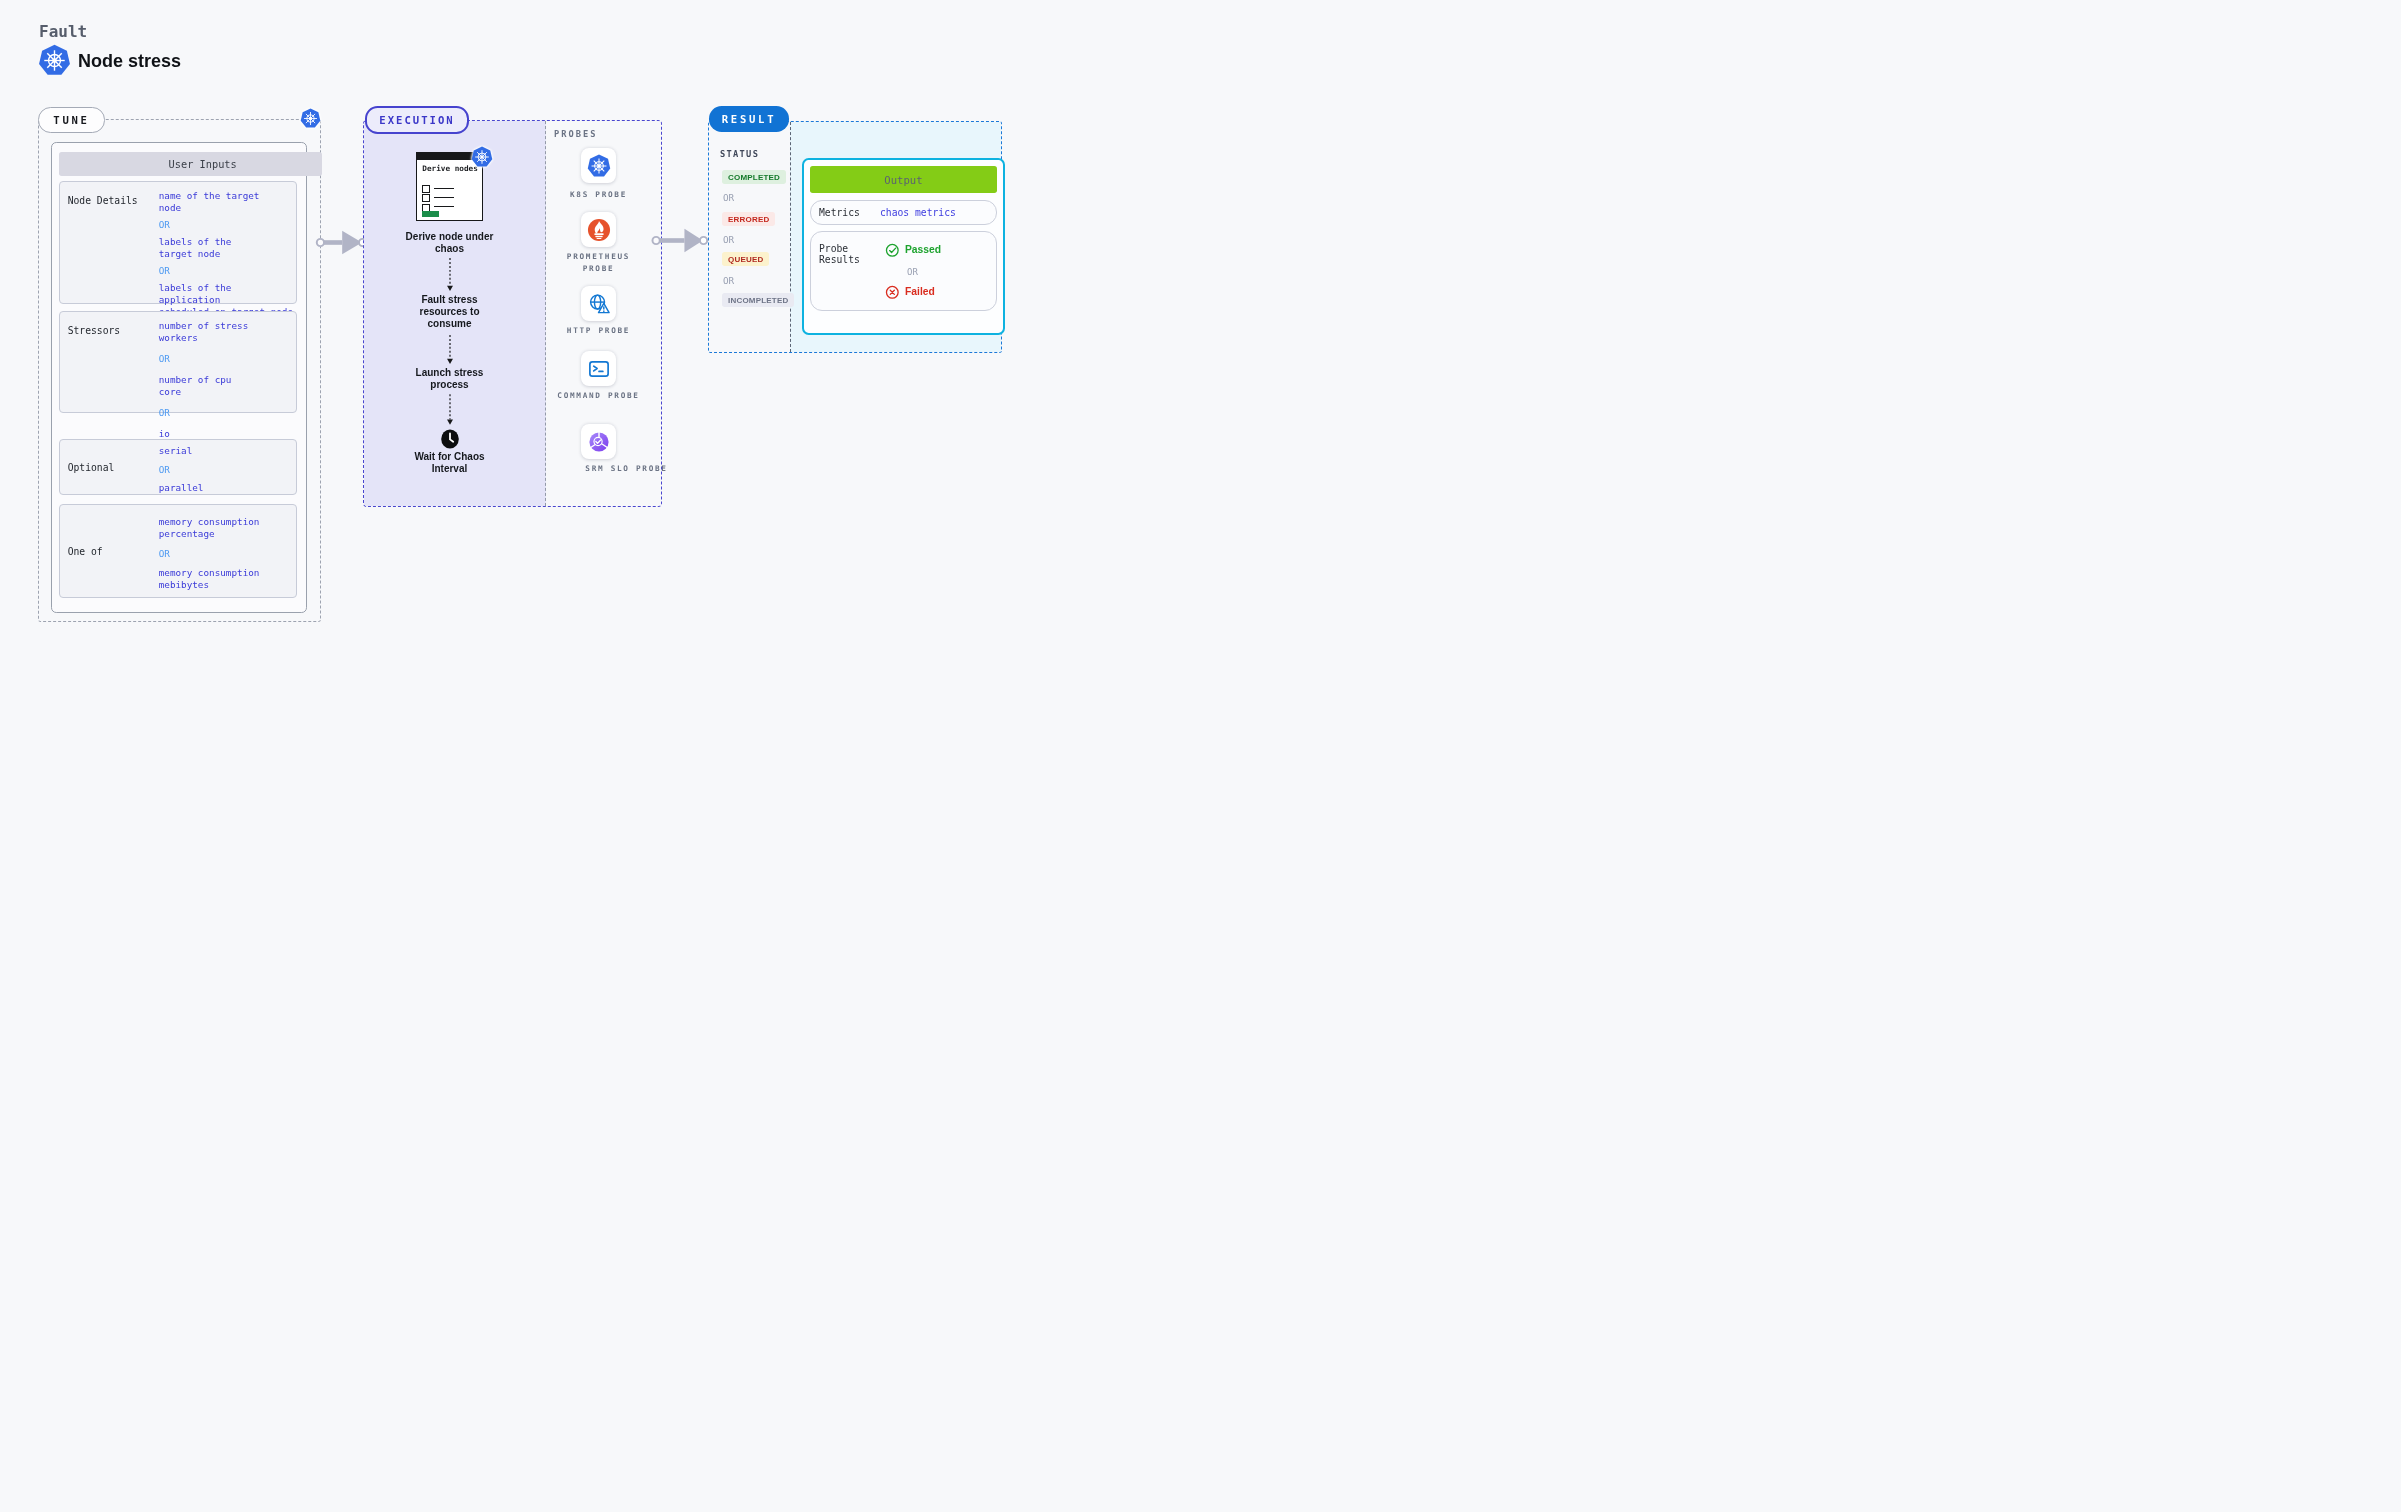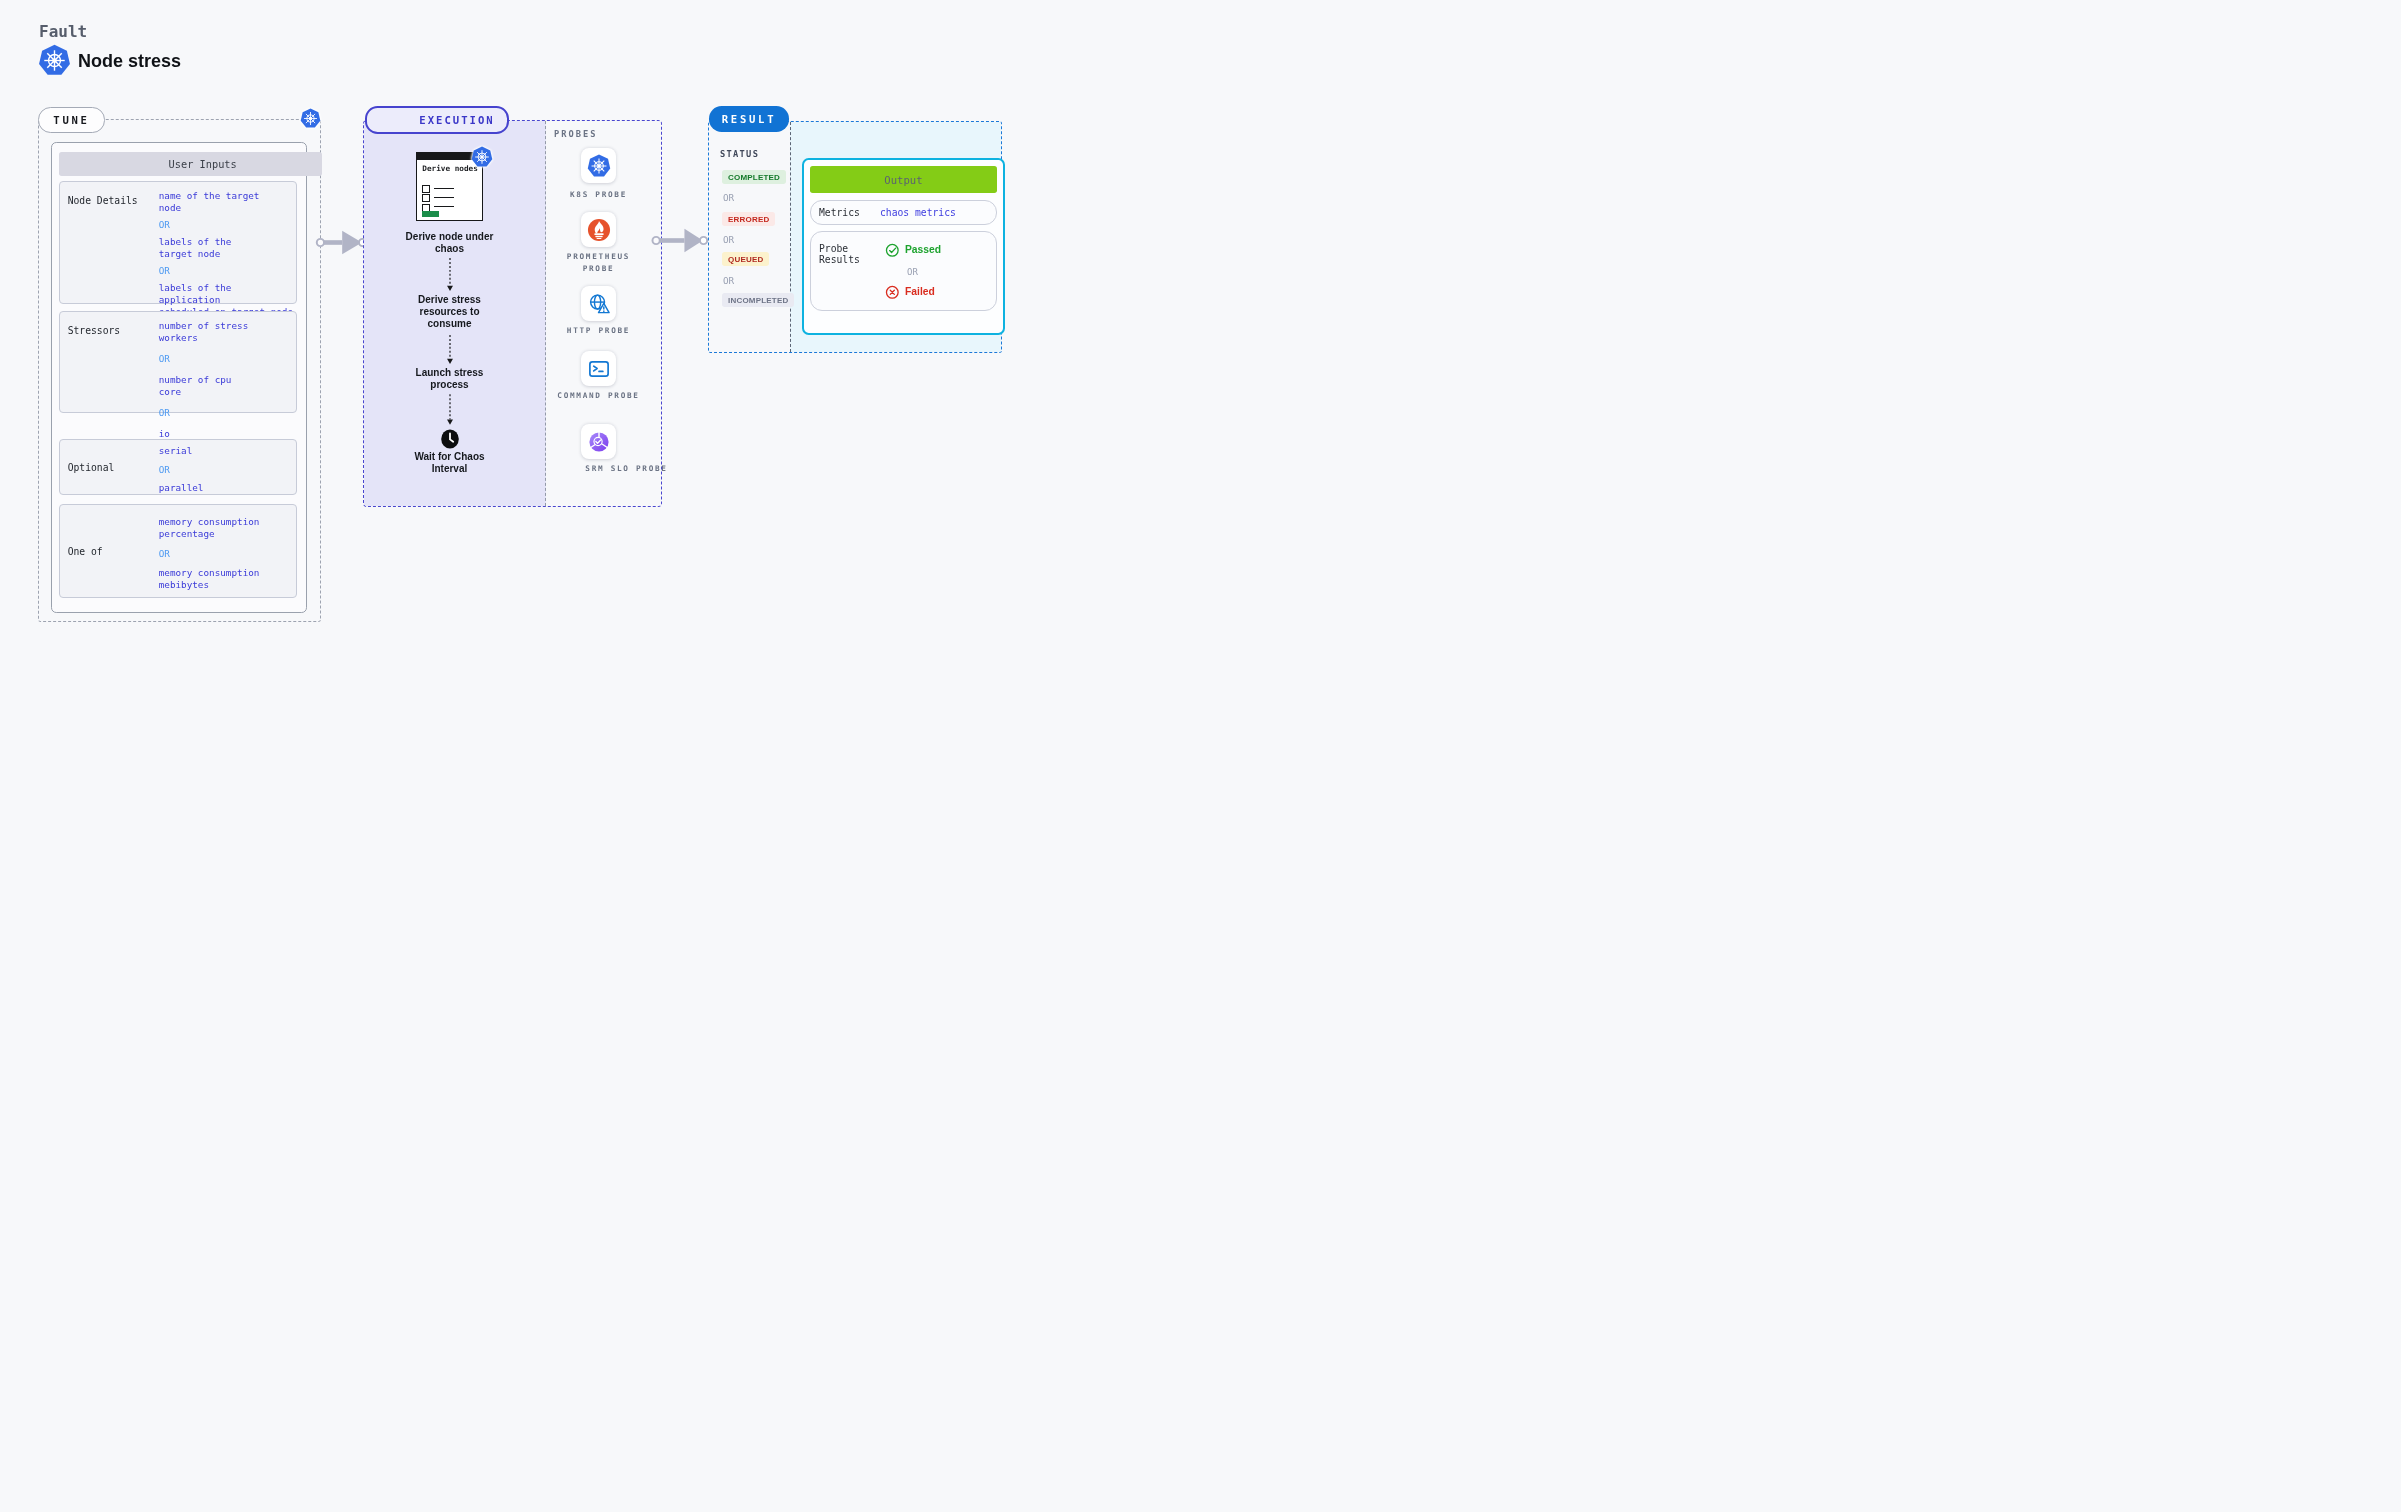--- a/index.html
+++ b/index.html
@@ -14,21 +14,21 @@
   .page-title{left:78px;top:51px;font-family:"Liberation Sans",sans-serif;font-weight:bold;
               font-size:18px;color:#0f1216;}
   .k8s-large{left:38px;top:44px;width:33px;height:33px;}
 
   
   .pill{height:24px;border-radius:12.6px;display:flex;align-items:center;justify-content:center;
         font-weight:bold;font-size:10.6px;z-index:5;}
   .pill-tune{left:38px;top:107px;width:65px;background:#fdfdfe;border:1.7px solid #a4aab6;
              color:#17191e;letter-spacing:2.7px;}
   .pill-exec{left:365px;top:106px;width:100px;background:#ececfb;border:2px solid #4643ce;
-             color:#3b37c8;letter-spacing:2px;padding-left:40px;}
+             color:#3b37c8;letter-spacing:2px;}
   .pill-result{left:709px;top:106px;width:80px;background:#1173d4;border:none;height:26px;
                color:#ffffff;letter-spacing:2.7px;}
 
   
   .tune-box{left:38px;top:119px;width:281px;height:501px;border:1.3px dashed #9da3b0;border-radius:2.7px;}
   .k8s-corner{left:300px;top:108px;width:21px;height:21px;z-index:6;
               filter:drop-shadow(0 0 1px #fff) drop-shadow(0 0 1px #fff);}
   .ui-container{left:51px;top:142px;width:254px;height:469px;background:#fbfbfd;
                 border:1.3px solid #9aa1ad;border-radius:5.3px;}
   .ui-header{position:absolute;left:6.7px;top:8.7px;width:238px;height:24px;background:#d8d8e2;
@@ -264,21 +264,21 @@
         <use href="#k8s-sym"></use>
       </svg>
   </div>
 
   <div class="abs step" style="top:231px;">Derive node under
 chaos</div>
   <svg class="abs" style="left:446px;top:258px;" width="8" height="33" viewBox="0 0 12 50">
     <line x1="6" y1="0" x2="6" y2="42" stroke="#17181a" stroke-width="1.8" stroke-dasharray="3 3"></line>
     <polygon points="1.5,42 10.5,42 6,50" fill="#17181a"></polygon>
   </svg>
-  <div class="abs step" style="top:294px;">Derive stress
+  <div class="abs step" style="top:294px;">Fault stress
 resources to
 consume</div>
   <svg class="abs" style="left:446px;top:335px;" width="8" height="29" viewBox="0 0 12 44">
     <line x1="6" y1="0" x2="6" y2="36" stroke="#17181a" stroke-width="1.8" stroke-dasharray="3 3"></line>
     <polygon points="1.5,36 10.5,36 6,44" fill="#17181a"></polygon>
   </svg>
   <div class="abs step" style="top:367px;">Launch stress
 process</div>
   <svg class="abs" style="left:446px;top:394px;" width="8" height="31" viewBox="0 0 12 46">
     <line x1="6" y1="0" x2="6" y2="38" stroke="#17181a" stroke-width="1.8" stroke-dasharray="3 3"></line>

